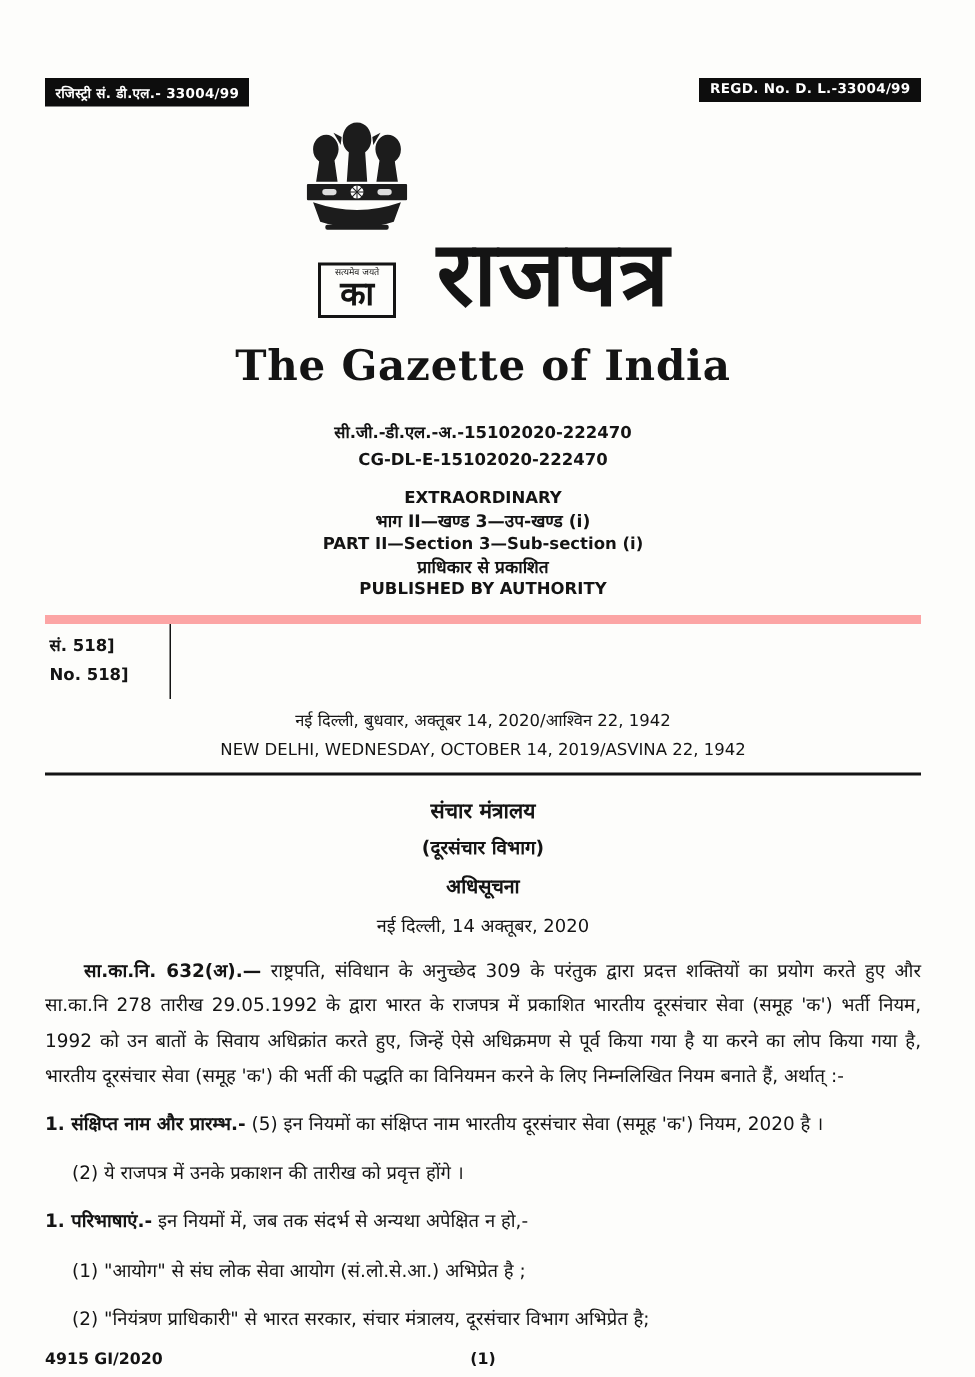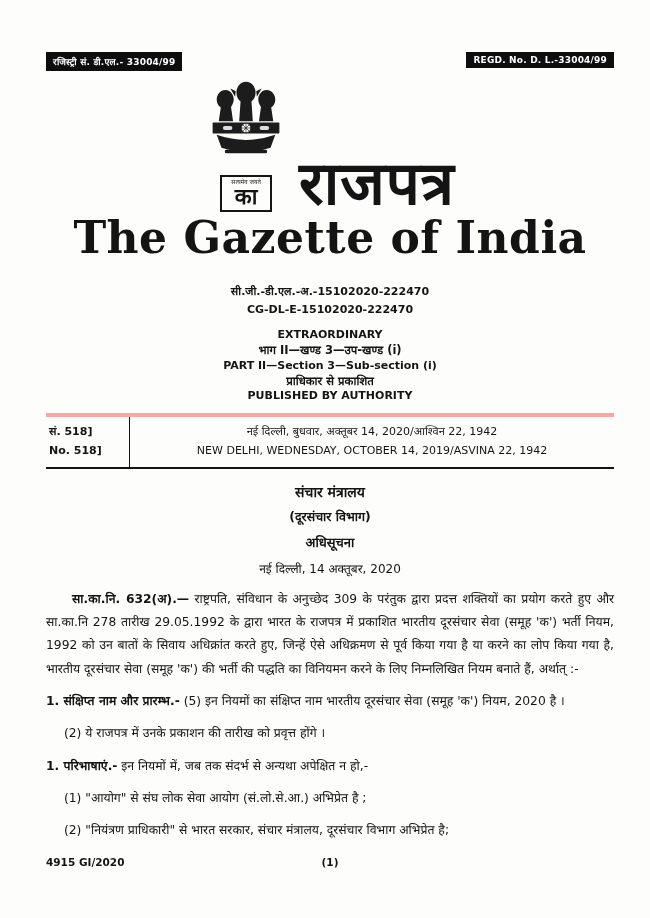--- a/index.html
+++ b/index.html
@@ -1,38 +1,38 @@
 <!DOCTYPE html>
 <html><head>
 <meta charset="utf-8">
 <style>
   * { margin:0; padding:0; box-sizing:border-box; }
   html, body { background:#e9e9e9; }
   .page {
     width:650px; height:918px; margin:0 auto; background:#fdfdfb;
     font-family:"DejaVu Sans", sans-serif; color:#141414;
-    padding:52px 36px 50px 46px;
+    padding:52px 36px 50px 30px;
     display:flex; flex-direction:column; overflow:hidden;
     box-shadow:0 0 4px rgba(0,0,0,.25);
   }
   .reg-row { display:flex; justify-content:space-between; align-items:flex-start; }
   .reg-box { background:#0d0d0d; color:#fff; font-size:9px; font-weight:bold; padding:3px 7px; letter-spacing:.2px; }
   .masthead { display:flex; justify-content:center; align-items:flex-end; gap:12px; margin-top:8px; }
   .mast-word { font-size:60px; font-weight:bold; line-height:.95; letter-spacing:1px; }
   .emblem-col { display:flex; flex-direction:column; align-items:center; }
   .ka-box { border:2px solid #141414; padding:1px 9px 2px; text-align:center; margin-top:2px; }
   .ka-box .motto { font-size:6px; display:block; line-height:1.2; }
   .ka-box .ka { font-size:22px; font-weight:bold; line-height:1.05; display:block; }
-  .gz-title { text-align:center; font-family:"DejaVu Serif", serif; font-weight:bold; font-size:44px; margin-top:0; letter-spacing:.5px; }
+  .gz-title { text-align:center; font-family:"DejaVu Serif", serif; font-weight:bold; font-size:28px; margin-top:15px; letter-spacing:.5px; }
   .codes { text-align:center; margin-top:20px; font-size:11px; font-weight:bold; line-height:1.6; }
   .pub { text-align:center; margin-top:10px; font-weight:bold; }
   .pub > div { line-height:1.35; }
   .pub .hi { font-size:11.5px; }
   .pub .en { font-size:11px; }
-  .issue { margin-top:9px; border-top:4px solid #fca5a5; border-bottom:2px solid #141414; display:flex; }
+  .issue { margin-top:9px; border-top:6px solid #fca5a5; border-bottom:2px solid #141414; display:flex;flex-direction:column; }
   .issue-left { width:84px; border-right:1.5px solid #141414; padding:5px 3px 6px 3px; font-weight:bold; font-size:11px; line-height:1.75; }
   .issue-right { flex:1; text-align:center; padding:5px 4px 6px; font-weight:normal; font-size:11px; line-height:1.75; }
   .notice { text-align:center; margin-top:13px; }
   .notice .ministry { font-size:14px; font-weight:bold; }
   .notice .dept { font-size:12.5px; font-weight:bold; margin-top:7px; }
   .notice .ntype { font-size:13px; font-weight:bold; margin-top:8px; }
   .notice .pdate { font-size:12px; margin-top:9px; }
   .body-text { margin-top:11px; font-size:12.3px; line-height:1.9; text-align:justify; }
   .body-text p { margin:0 0 9px 0; }
   .para-indent { text-indent:26px; }

